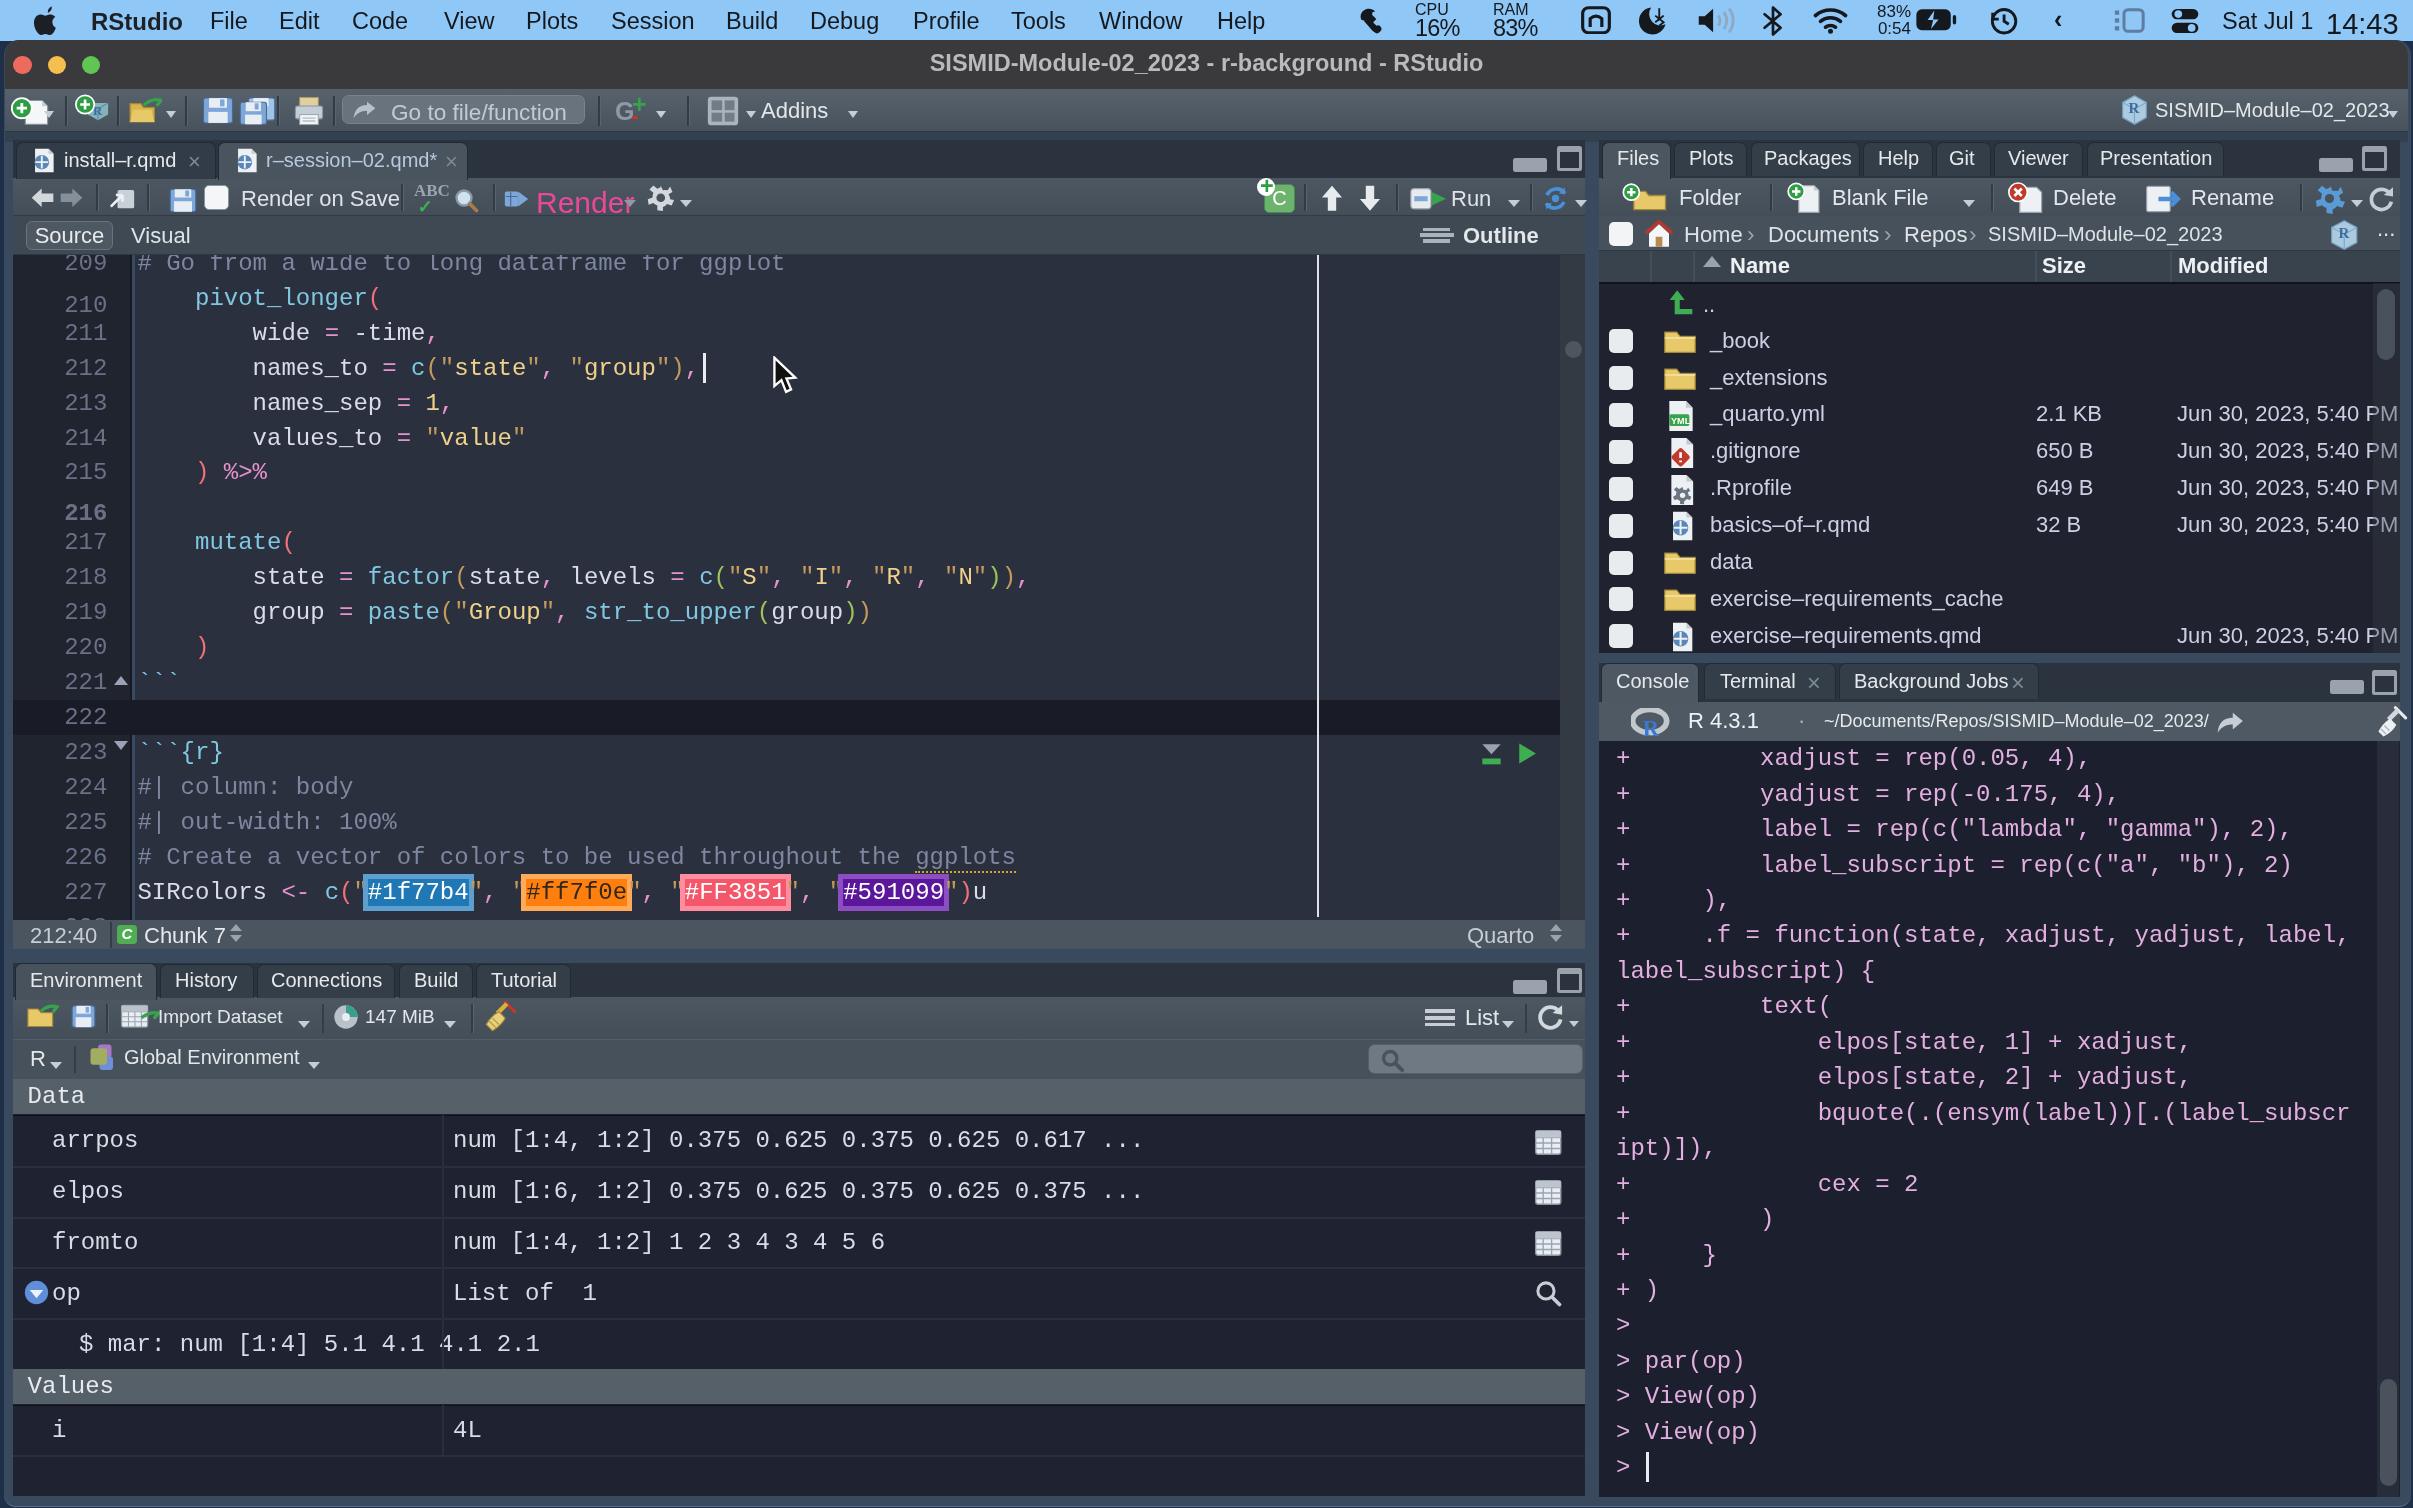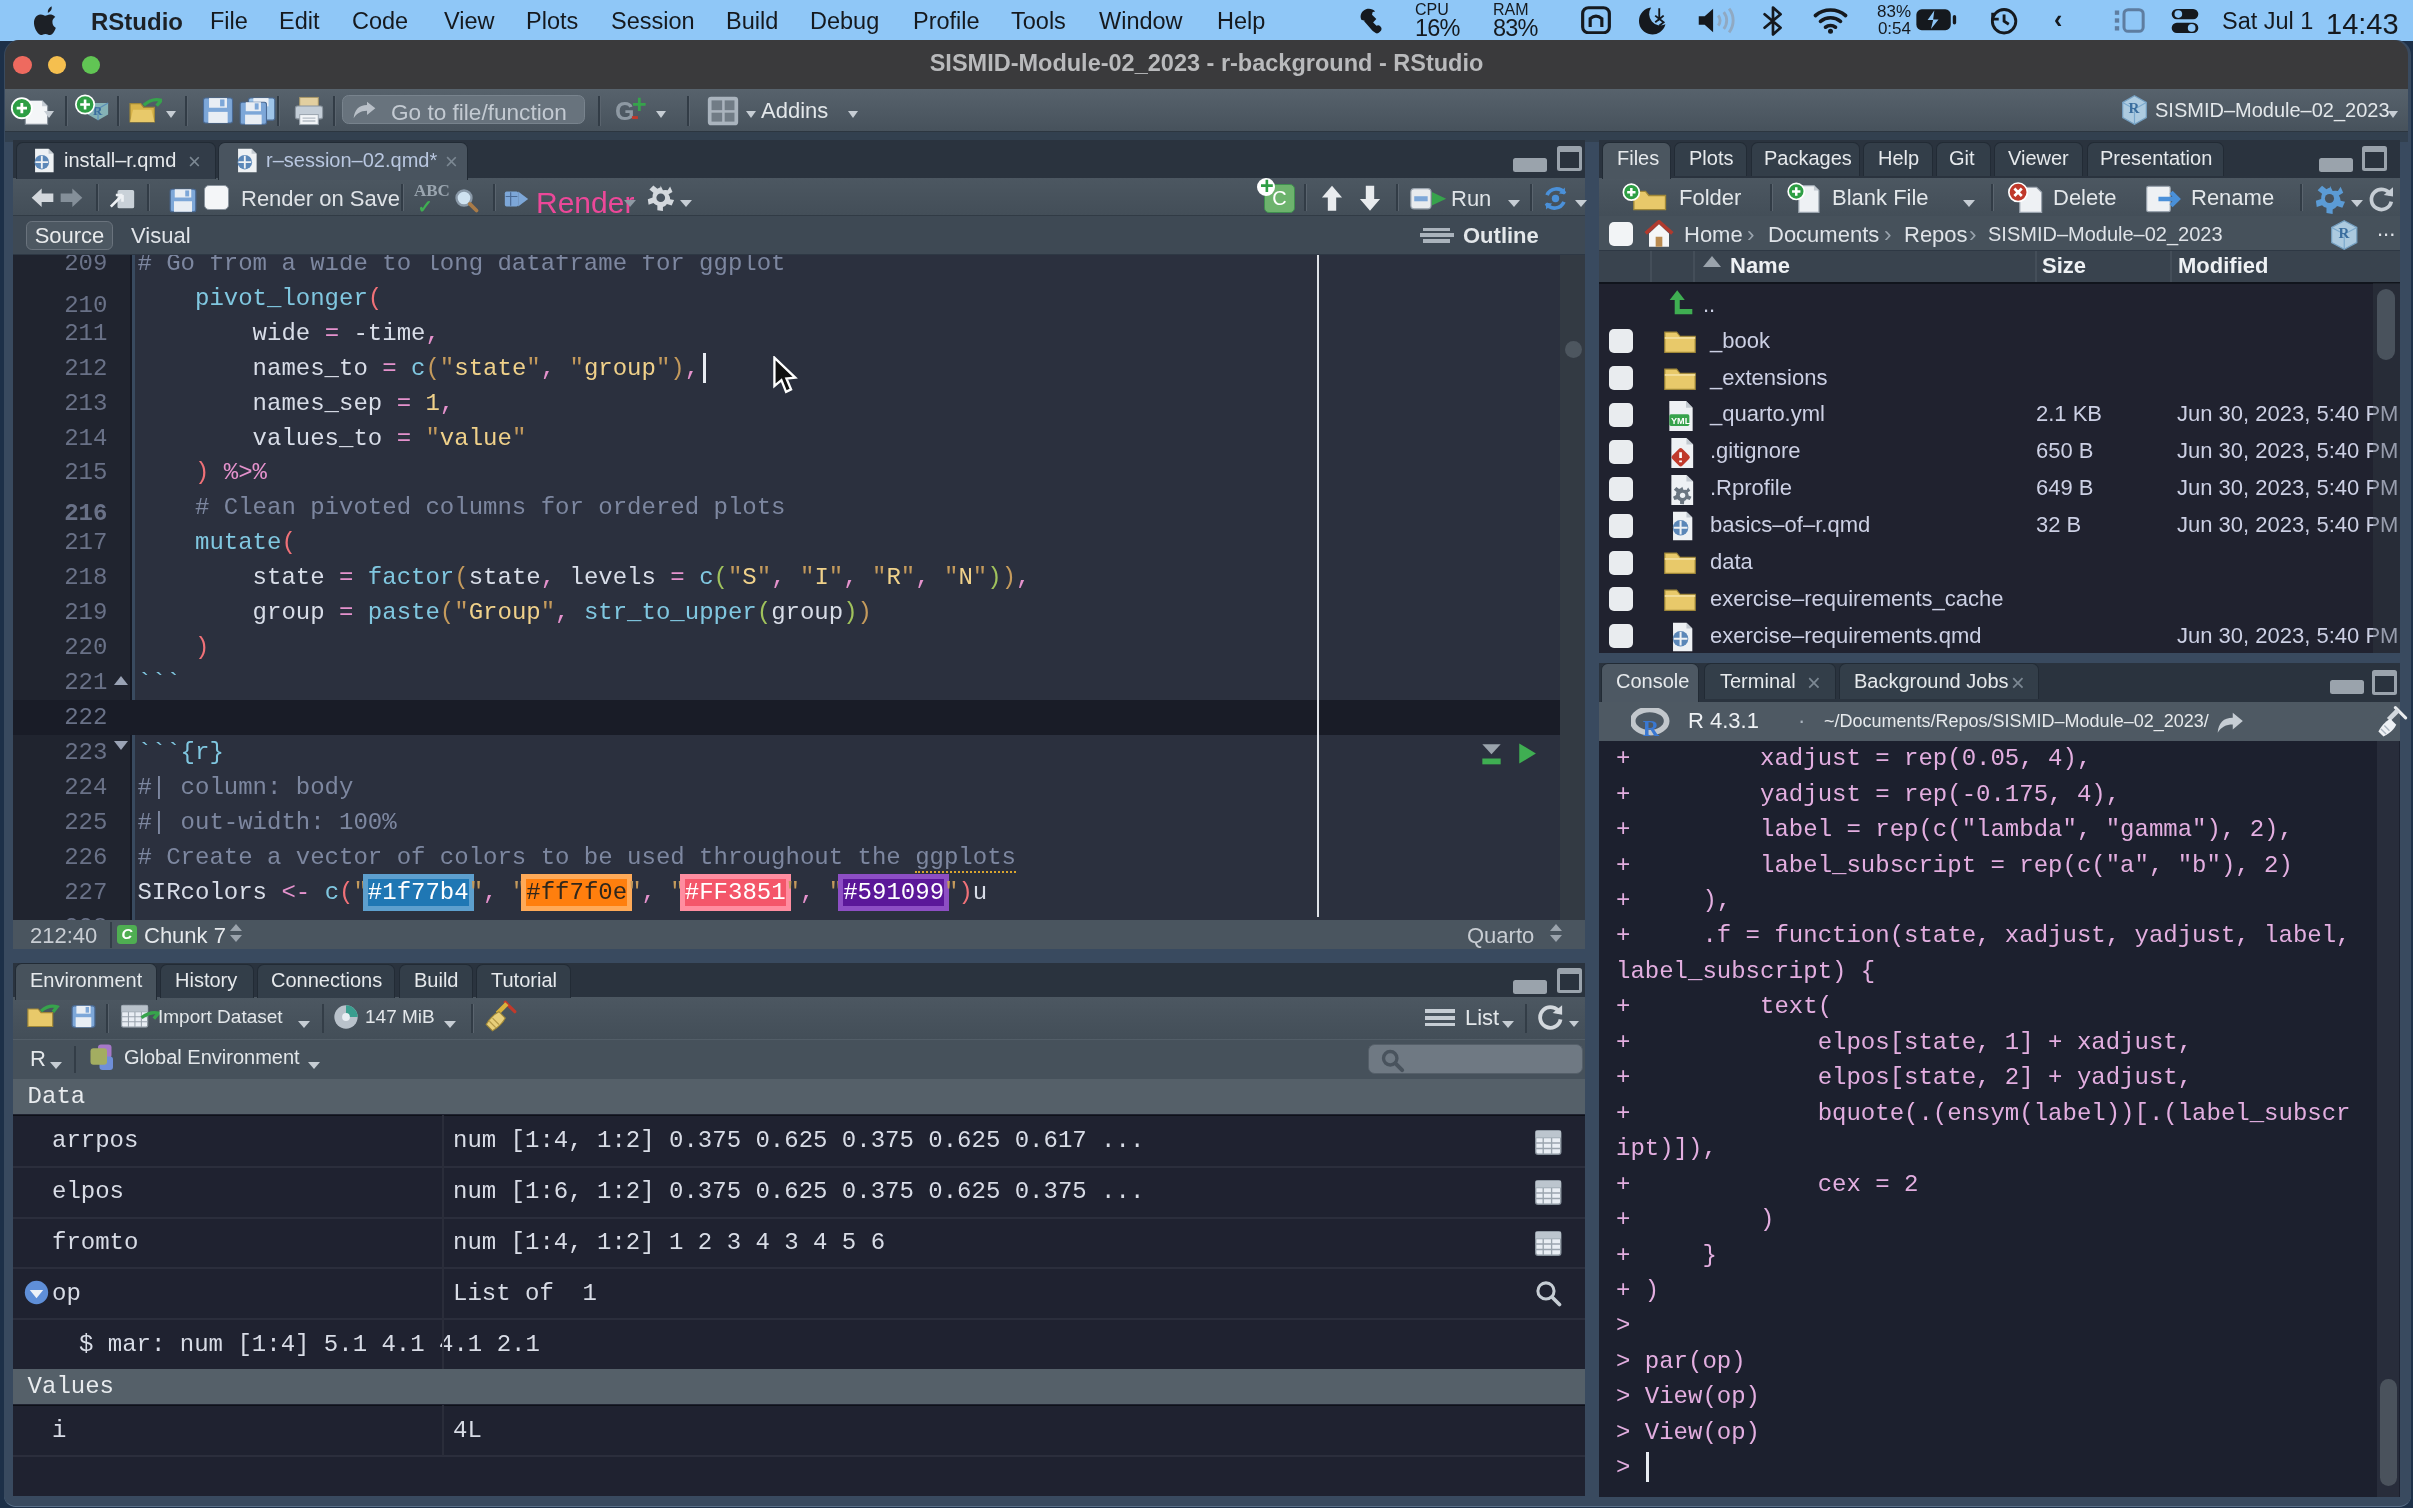--- a/index.html
+++ b/index.html
@@ -323,21 +323,21 @@
 <div class="abs" style="left:101px;top:486px;width:0;height:0;border-left:7.5px solid transparent;border-right:7.5px solid transparent;border-top:9.2px solid #9aa3b5;"></div>
 
 <div class="abs" style="left:124px;top:-9.2px;width:1416px;height:665px;"></div>
 <div class="cl mono" style="left:124px;top:-9.2px;"><span class="cm"># Go from a wide to long dataframe for ggplot</span></div>
 <div class="cl mono" style="left:124px;top:26px;"><span class="id">    </span><span class="fn">pivot_longer</span><span class="p1">(</span></div>
 <div class="cl mono" style="left:124px;top:61px;"><span class="id">        wide </span><span class="op">=</span><span class="id"> -time</span><span class="op">,</span></div>
 <div class="cl mono" style="left:124px;top:96px;"><span class="id">        names_to </span><span class="op">=</span><span class="id"> </span><span class="fn">c</span><span class="p2">(</span><span class="sq">"</span><span class="st">state</span><span class="sq">"</span><span class="op">,</span><span class="id"> </span><span class="sq">"</span><span class="st">group</span><span class="sq">"</span><span class="p2">)</span><span class="op">,</span></div>
 <div class="cl mono" style="left:124px;top:131px;"><span class="id">        names_sep </span><span class="op">=</span><span class="id"> </span><span class="st">1</span><span class="op">,</span></div>
 <div class="cl mono" style="left:124px;top:166px;"><span class="id">        values_to </span><span class="op">=</span><span class="id"> </span><span class="sq">"</span><span class="st">value</span><span class="sq">"</span></div>
 <div class="cl mono" style="left:124px;top:200px;"><span class="id">    </span><span class="p1">)</span><span class="id"> </span><span class="op">%&gt;%</span></div>
-<div class="cl mono" style="left:124px;top:235px;"><span class="id">    </span><span class="cm"># Clean pivoted columns for ordered plots</span></div>
+<div class="cl mono" style="left:124px;top:235px;"><span class="id">    </span></div>
 <div class="cl mono" style="left:124px;top:270px;"><span class="id">    </span><span class="fn">mutate</span><span class="p1">(</span></div>
 <div class="cl mono" style="left:124px;top:305px;"><span class="id">        state </span><span class="op">=</span><span class="id"> </span><span class="fn">factor</span><span class="p2">(</span><span class="id">state</span><span class="op">,</span><span class="id"> levels </span><span class="op">=</span><span class="id"> </span><span class="fn">c</span><span class="p3">(</span><span class="sq">"</span><span class="st">S</span><span class="sq">"</span><span class="op">,</span><span class="id"> </span><span class="sq">"</span><span class="st">I</span><span class="sq">"</span><span class="op">,</span><span class="id"> </span><span class="sq">"</span><span class="st">R</span><span class="sq">"</span><span class="op">,</span><span class="id"> </span><span class="sq">"</span><span class="st">N</span><span class="sq">"</span><span class="p3">)</span><span class="p2">)</span><span class="op">,</span></div>
 <div class="cl mono" style="left:124px;top:340px;"><span class="id">        group </span><span class="op">=</span><span class="id"> </span><span class="fn">paste</span><span class="p2">(</span><span class="sq">"</span><span class="st">Group</span><span class="sq">"</span><span class="op">,</span><span class="id"> </span><span class="fn">str_to_upper</span><span class="p3">(</span><span class="id">group</span><span class="p3">)</span><span class="p2">)</span></div>
 <div class="cl mono" style="left:124px;top:375px;"><span class="id">    </span><span class="p1">)</span></div>
 <div class="cl mono" style="left:124px;top:410px;"><span class="fn">```</span></div>
 <div class="cl mono" style="left:124px;top:480px;"><span class="fn">```{r}</span></div>
 <div class="cl mono" style="left:124px;top:515px;"><span class="cm">#| column: body</span></div>
 <div class="cl mono" style="left:124px;top:550px;"><span class="cm">#| out-width: 100%</span></div>
 <div class="cl mono" style="left:124px;top:585px;"><span class="cm"># Create a vector of colors to be used throughout the </span><span class="cm" style="border-bottom:2.5px dotted #d8a430;">ggplots</span></div>
 <div class="cl mono" style="left:124px;top:620px;"><span class="id">SIRcolors </span><span class="op">&lt;-</span><span class="id"> </span><span class="fn">c</span><span class="p1">(</span><span class="sq">"</span><span class="st" style="background:#1f77b4;color:#fff;box-shadow:0 0 0 5px #5d9fce;">#1f77b4</span><span class="sq">"</span><span class="op">,</span><span class="id"> </span><span class="sq">"</span><span class="st" style="background:#ff7f0e;color:#30271c;box-shadow:0 0 0 5px #ffaa58;">#ff7f0e</span><span class="sq">"</span><span class="op">,</span><span class="id"> </span><span class="sq">"</span><span class="st" style="background:#f4566a;color:#fff;box-shadow:0 0 0 5px #ff8da0;">#FF3851</span><span class="sq">"</span><span class="op">,</span><span class="id"> </span><span class="sq">"</span><span class="st" style="background:#5b1799;color:#fff;box-shadow:0 0 0 5px #8d4ec4;">#591099</span><span class="sq">"</span><span class="p1">)</span><span class="id">u</span></div>

